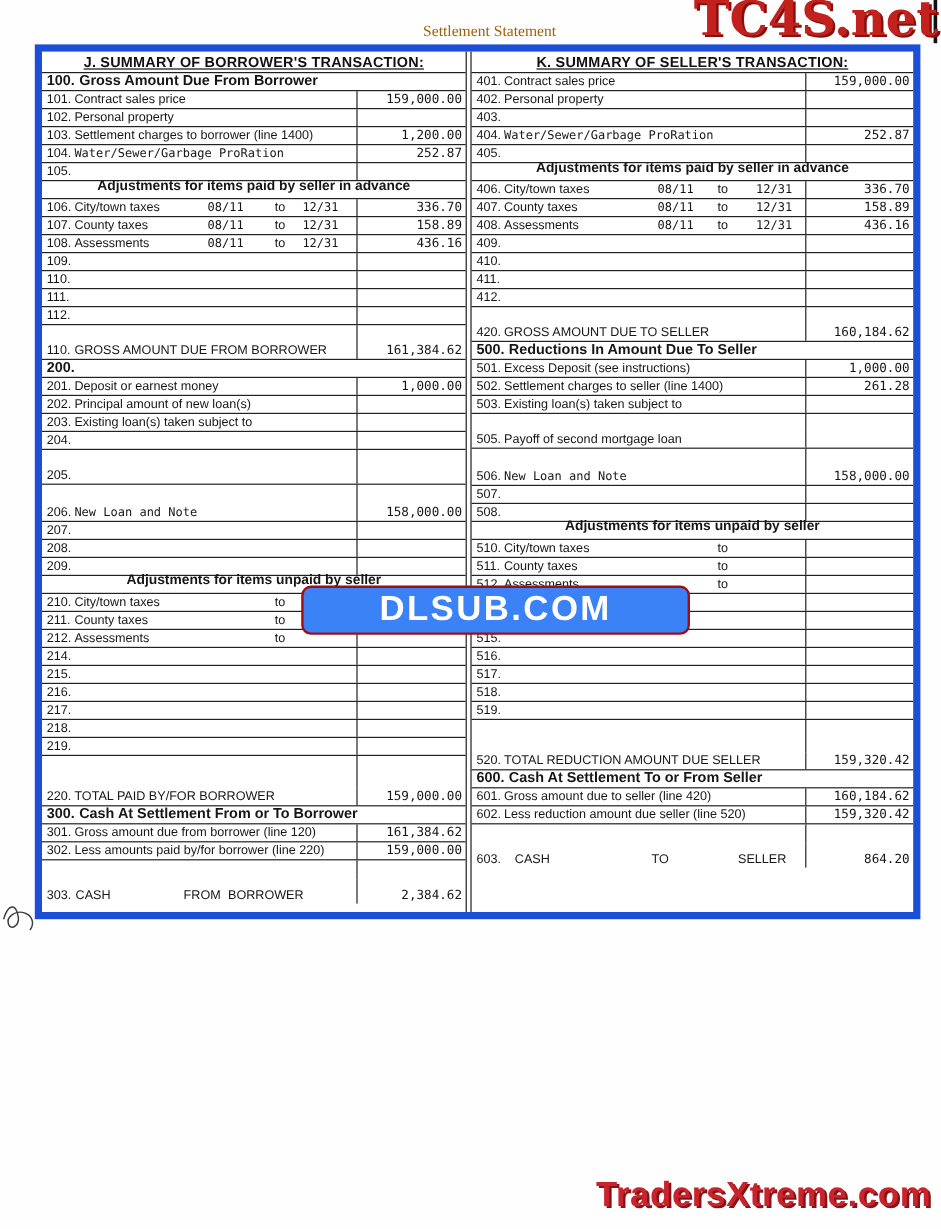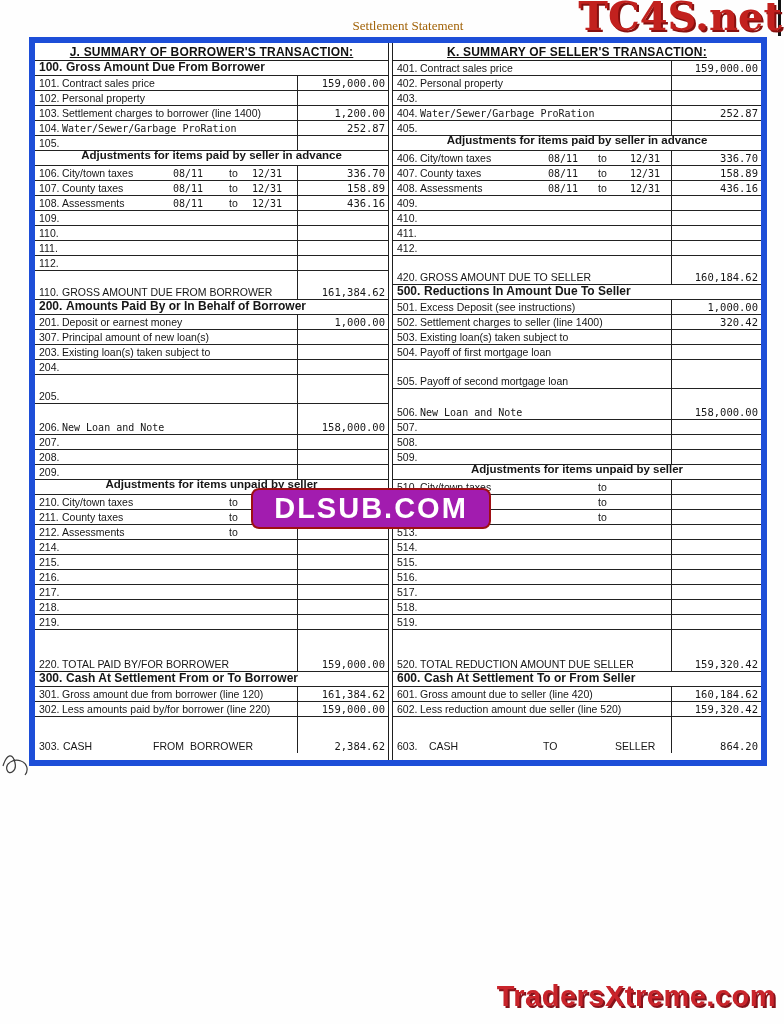--- a/index.html
+++ b/index.html
@@ -5,21 +5,21 @@
   html,body{margin:0;padding:0;}
   body{width:784px;height:1024px;background:#ffffff;font-family:"Liberation Sans",sans-serif;}
   .page{position:relative;width:784px;height:1024px;background:#fefefe;overflow:hidden;}
 
   .page-title{position:absolute;top:18px;left:0;width:784px;text-align:center;
     font-family:"Liberation Serif",serif;font-size:13px;color:#a16207;margin-left:16px;}
 
   
   .wm-top{position:absolute;top:-6px;right:2px;font-family:"DejaVu Serif",serif;font-weight:bold;
     font-size:40px;line-height:1.1;color:#c2211e;text-shadow:2px 2px 0 #87100f;z-index:30;}
-  .wm-center{position:absolute;left:251px;top:488px;width:240px;height:41px;background:#a21caf;
+  .wm-center{position:absolute;left:251px;top:488px;width:324px;height:41px;background:#3b82f6;
     border:2px solid #9e0f14;border-radius:8px;box-sizing:border-box;display:flex;align-items:center;
     justify-content:center;color:#ffffff;font-weight:bold;font-size:29px;letter-spacing:2px;z-index:30;}
   .wm-bottom{position:absolute;top:980px;right:8px;font-weight:bold;font-size:29px;color:#c9242b;
     text-shadow:2px 2px 0 #86121a;z-index:30;letter-spacing:0.5px;}
   .edge-artifact{position:absolute;top:0;right:3px;width:3px;height:36px;background:#111;z-index:5;}
   .squiggle{position:absolute;left:0;top:740px;width:34px;height:40px;z-index:4;}
 
   
   .settlement-table{position:absolute;left:29px;top:37px;width:738px;height:729px;box-sizing:border-box;
     border:6px solid #1d4ed8;display:flex;background:#fff;}
@@ -148,29 +148,28 @@
           <div class="row spacer-row" style="height: 14px;">
             <div class="amt"></div>
           </div>
           <div class="row item-row">
             <span class="num">110.</span>
             <span class="lbl">GROSS AMOUNT DUE FROM BORROWER</span>
             <div class="amt">161,384.62</div>
           </div>
           <div class="row section-row">
             <span class="num">200.</span>
-            <span class="s-label">Amounts Paid By or In Behalf of Borrower</span>
           </div>
           <div class="row item-row">
             <span class="num">201.</span>
             <span class="lbl">Deposit or earnest money</span>
             <div class="amt">1,000.00</div>
           </div>
           <div class="row item-row">
-            <span class="num">307.</span>
+            <span class="num">202.</span>
             <span class="lbl">Principal amount of new loan(s)</span>
             <div class="amt"></div>
           </div>
           <div class="row item-row">
             <span class="num">203.</span>
             <span class="lbl">Existing loan(s) taken subject to</span>
             <div class="amt"></div>
           </div>
           <div class="row item-row">
             <span class="num">204.</span>
@@ -361,30 +360,25 @@
             <span class="s-label">Reductions In Amount Due To Seller</span>
           </div>
           <div class="row item-row">
             <span class="num">501.</span>
             <span class="lbl">Excess Deposit (see instructions)</span>
             <div class="amt">1,000.00</div>
           </div>
           <div class="row item-row">
             <span class="num">502.</span>
             <span class="lbl">Settlement charges to seller (line 1400)</span>
-            <div class="amt">320.42</div>
+            <div class="amt">261.28</div>
           </div>
           <div class="row item-row">
             <span class="num">503.</span>
             <span class="lbl">Existing loan(s) taken subject to</span>
-            <div class="amt"></div>
-          </div>
-          <div class="row item-row">
-            <span class="num">504.</span>
-            <span class="lbl">Payoff of first mortgage loan</span>
             <div class="amt"></div>
           </div>
           <div class="row spacer-row" style="height: 14px;">
             <div class="amt"></div>
           </div>
           <div class="row item-row">
             <span class="num">505.</span>
             <span class="lbl">Payoff of second mortgage loan</span>
             <div class="amt"></div>
           </div>
@@ -395,24 +389,20 @@
             <span class="num">506.</span>
             <span class="lbl mono">New Loan and Note</span>
             <div class="amt">158,000.00</div>
           </div>
           <div class="row item-row">
             <span class="num">507.</span>
             <div class="amt"></div>
           </div>
           <div class="row item-row">
             <span class="num">508.</span>
-            <div class="amt"></div>
-          </div>
-          <div class="row item-row">
-            <span class="num">509.</span>
             <div class="amt"></div>
           </div>
           <div class="row center-row">Adjustments for items unpaid by seller</div>
           <div class="row item-row">
             <span class="num">510.</span>
             <span class="lbl">City/town taxes</span>
             <span class="pos to">to</span>
             <div class="amt"></div>
           </div>
           <div class="row item-row">

